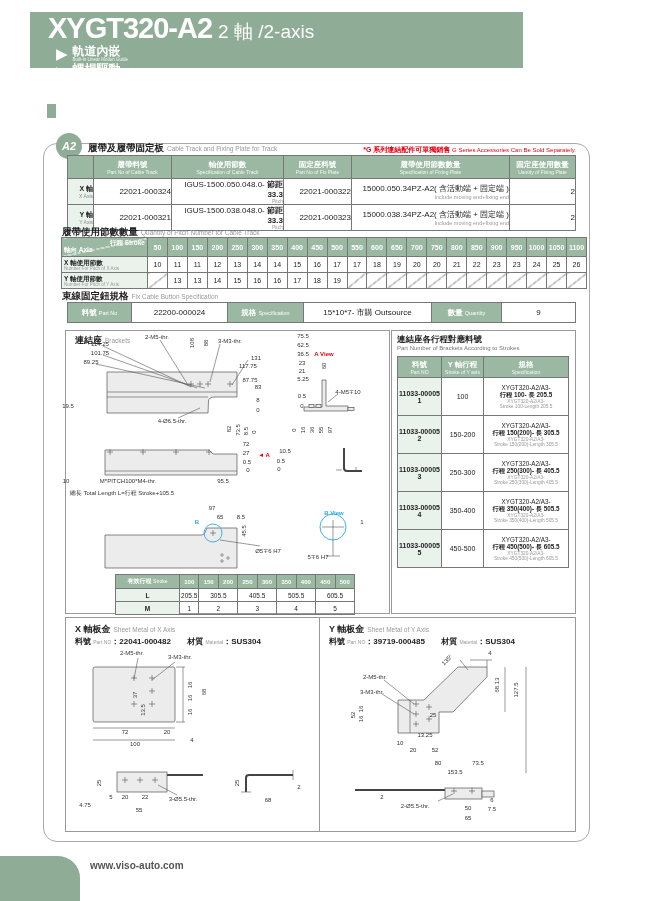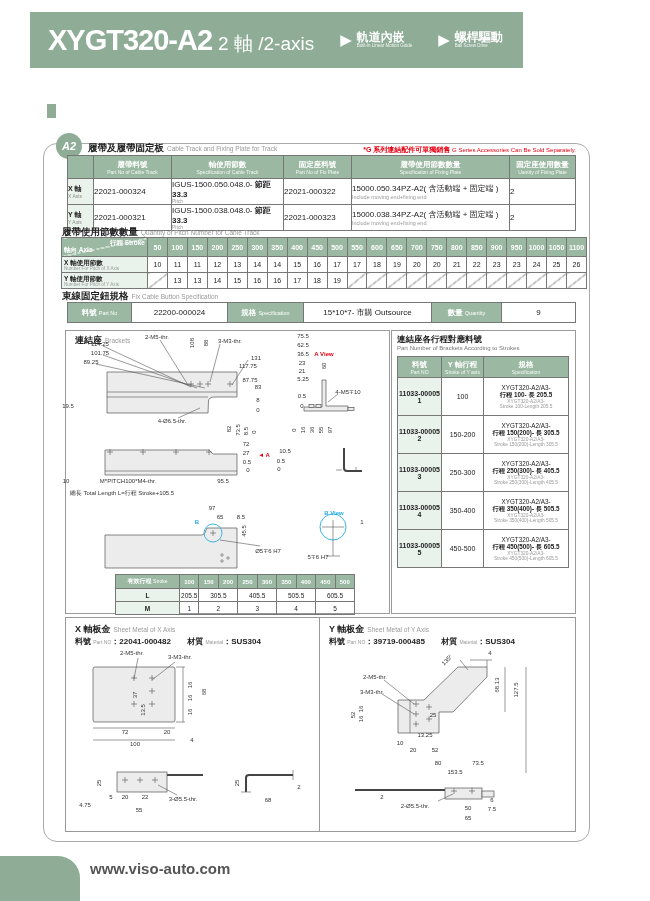--- a/index.html
+++ b/index.html
@@ -1,20 +1,20 @@
 <!DOCTYPE html>
 <html><head>
 <meta charset="utf-8">
 <style>
   html,body{margin:0;padding:0;background:#fff;}
   #page{position:relative;width:650px;height:901px;background:#fff;overflow:hidden;
         font-family:"Liberation Sans","DejaVu Sans",sans-serif;color:#222;}
   
   .header-bar{position:absolute;left:30px;top:12px;width:493px;height:56px;background:#8EAC96;
-              display:flex;align-items:center;}
+              display:flex;flex-direction:column;}
   .h-title{margin-left:18px;color:#fff;white-space:nowrap;}
   .h-model{font-size:29px;font-weight:bold;letter-spacing:-1px;}
   .h-axis{font-size:19px;font-weight:normal;margin-left:6px;}
   .feature{display:flex;align-items:center;margin-left:26px;color:#fff;}
   .f-arrow{font-size:15px;margin-right:5px;}
   .f-zh{font-size:12px;font-weight:bold;display:block;line-height:11px;}
   .f-en{font-size:4.5px;display:block;line-height:5px;opacity:.9;}
   
   .sq{position:absolute;left:47px;top:104px;width:9px;height:14px;background:#8EAC96;}
   .section-bar{position:absolute;left:58px;top:104px;width:530px;height:14px;background:#4C4C4C;
@@ -29,21 +29,21 @@
   .note{position:absolute;left:280px;top:145px;width:296px;text-align:right;color:#E60012;font-size:7px;font-weight:bold;white-space:nowrap;}
   .note .en{font-weight:normal;font-size:6px;}
   
   table{border-collapse:collapse;table-layout:fixed;}
   td,th{border:1px solid #777;padding:0;overflow:hidden;}
   th{background:#9AB8A2;color:#fff;font-weight:normal;}
   .zh{display:block;font-size:7.5px;font-weight:bold;line-height:9px;}
   .en2{display:block;font-size:5px;line-height:6px;opacity:.92;}
   .t1{position:absolute;left:67px;top:155px;width:508px;}
   .t1 th{height:22px;text-align:center;}
-  .t1 td{height:23px;text-align:left;font-size:8px;}
+  .t1 td{height:23px;text-align:right;font-size:8px;}
   .axis-cell{background:#EAF2EC;}
   .axis-cell .zh{font-size:7px;line-height:8px;}
   .axis-cell .en2{color:#888;opacity:1;}
   .speccell{font-size:7px;}
   .pitchv{font-weight:bold;}
   .pitch-en{font-size:5px;color:#999;display:block;line-height:5px;}
   .subline{display:block;font-size:5.5px;color:#999;line-height:6px;}
   .t2{position:absolute;left:61px;top:237px;width:526px;}
   .t2 th{height:18px;font-size:7px;font-weight:bold;text-align:center;}
   .t2 td{height:15px;font-size:7px;text-align:center;}
@@ -88,21 +88,21 @@
   .t5 .s2{font-size:6.3px;font-weight:bold;line-height:7.5px;}
   .t5 .s3{font-size:4.8px;color:#999;line-height:5.5px;}
   
   .sm-title{position:absolute;font-size:9px;font-weight:bold;white-space:nowrap;}
   .sm-title .en{font-weight:normal;font-size:6.5px;color:#999;margin-left:3px;}
   .sm-line{position:absolute;font-size:8px;font-weight:bold;white-space:nowrap;}
   .sm-line .en{font-weight:normal;font-size:5px;color:#999;}
   .sm-line .val{font-weight:bold;margin-right:14px;}
   
   .footer-shape{position:absolute;left:0;top:856px;width:80px;height:45px;background:#8EAC96;border-radius:0 22px 0 0;}
-  .footer-url{position:absolute;left:90px;top:860px;font-size:15px;font-weight:bold;color:#555;}
+  .footer-url{position:absolute;left:90px;top:860px;font-size:10px;font-weight:bold;color:#555;}
 </style>
 </head>
 <body>
 
 <div id="page">
 
   <div class="header-bar">
     <div class="h-title">
       <span class="h-model">XYGT320-A2</span><span class="h-axis">2 軸 /2-axis</span>
     </div>

